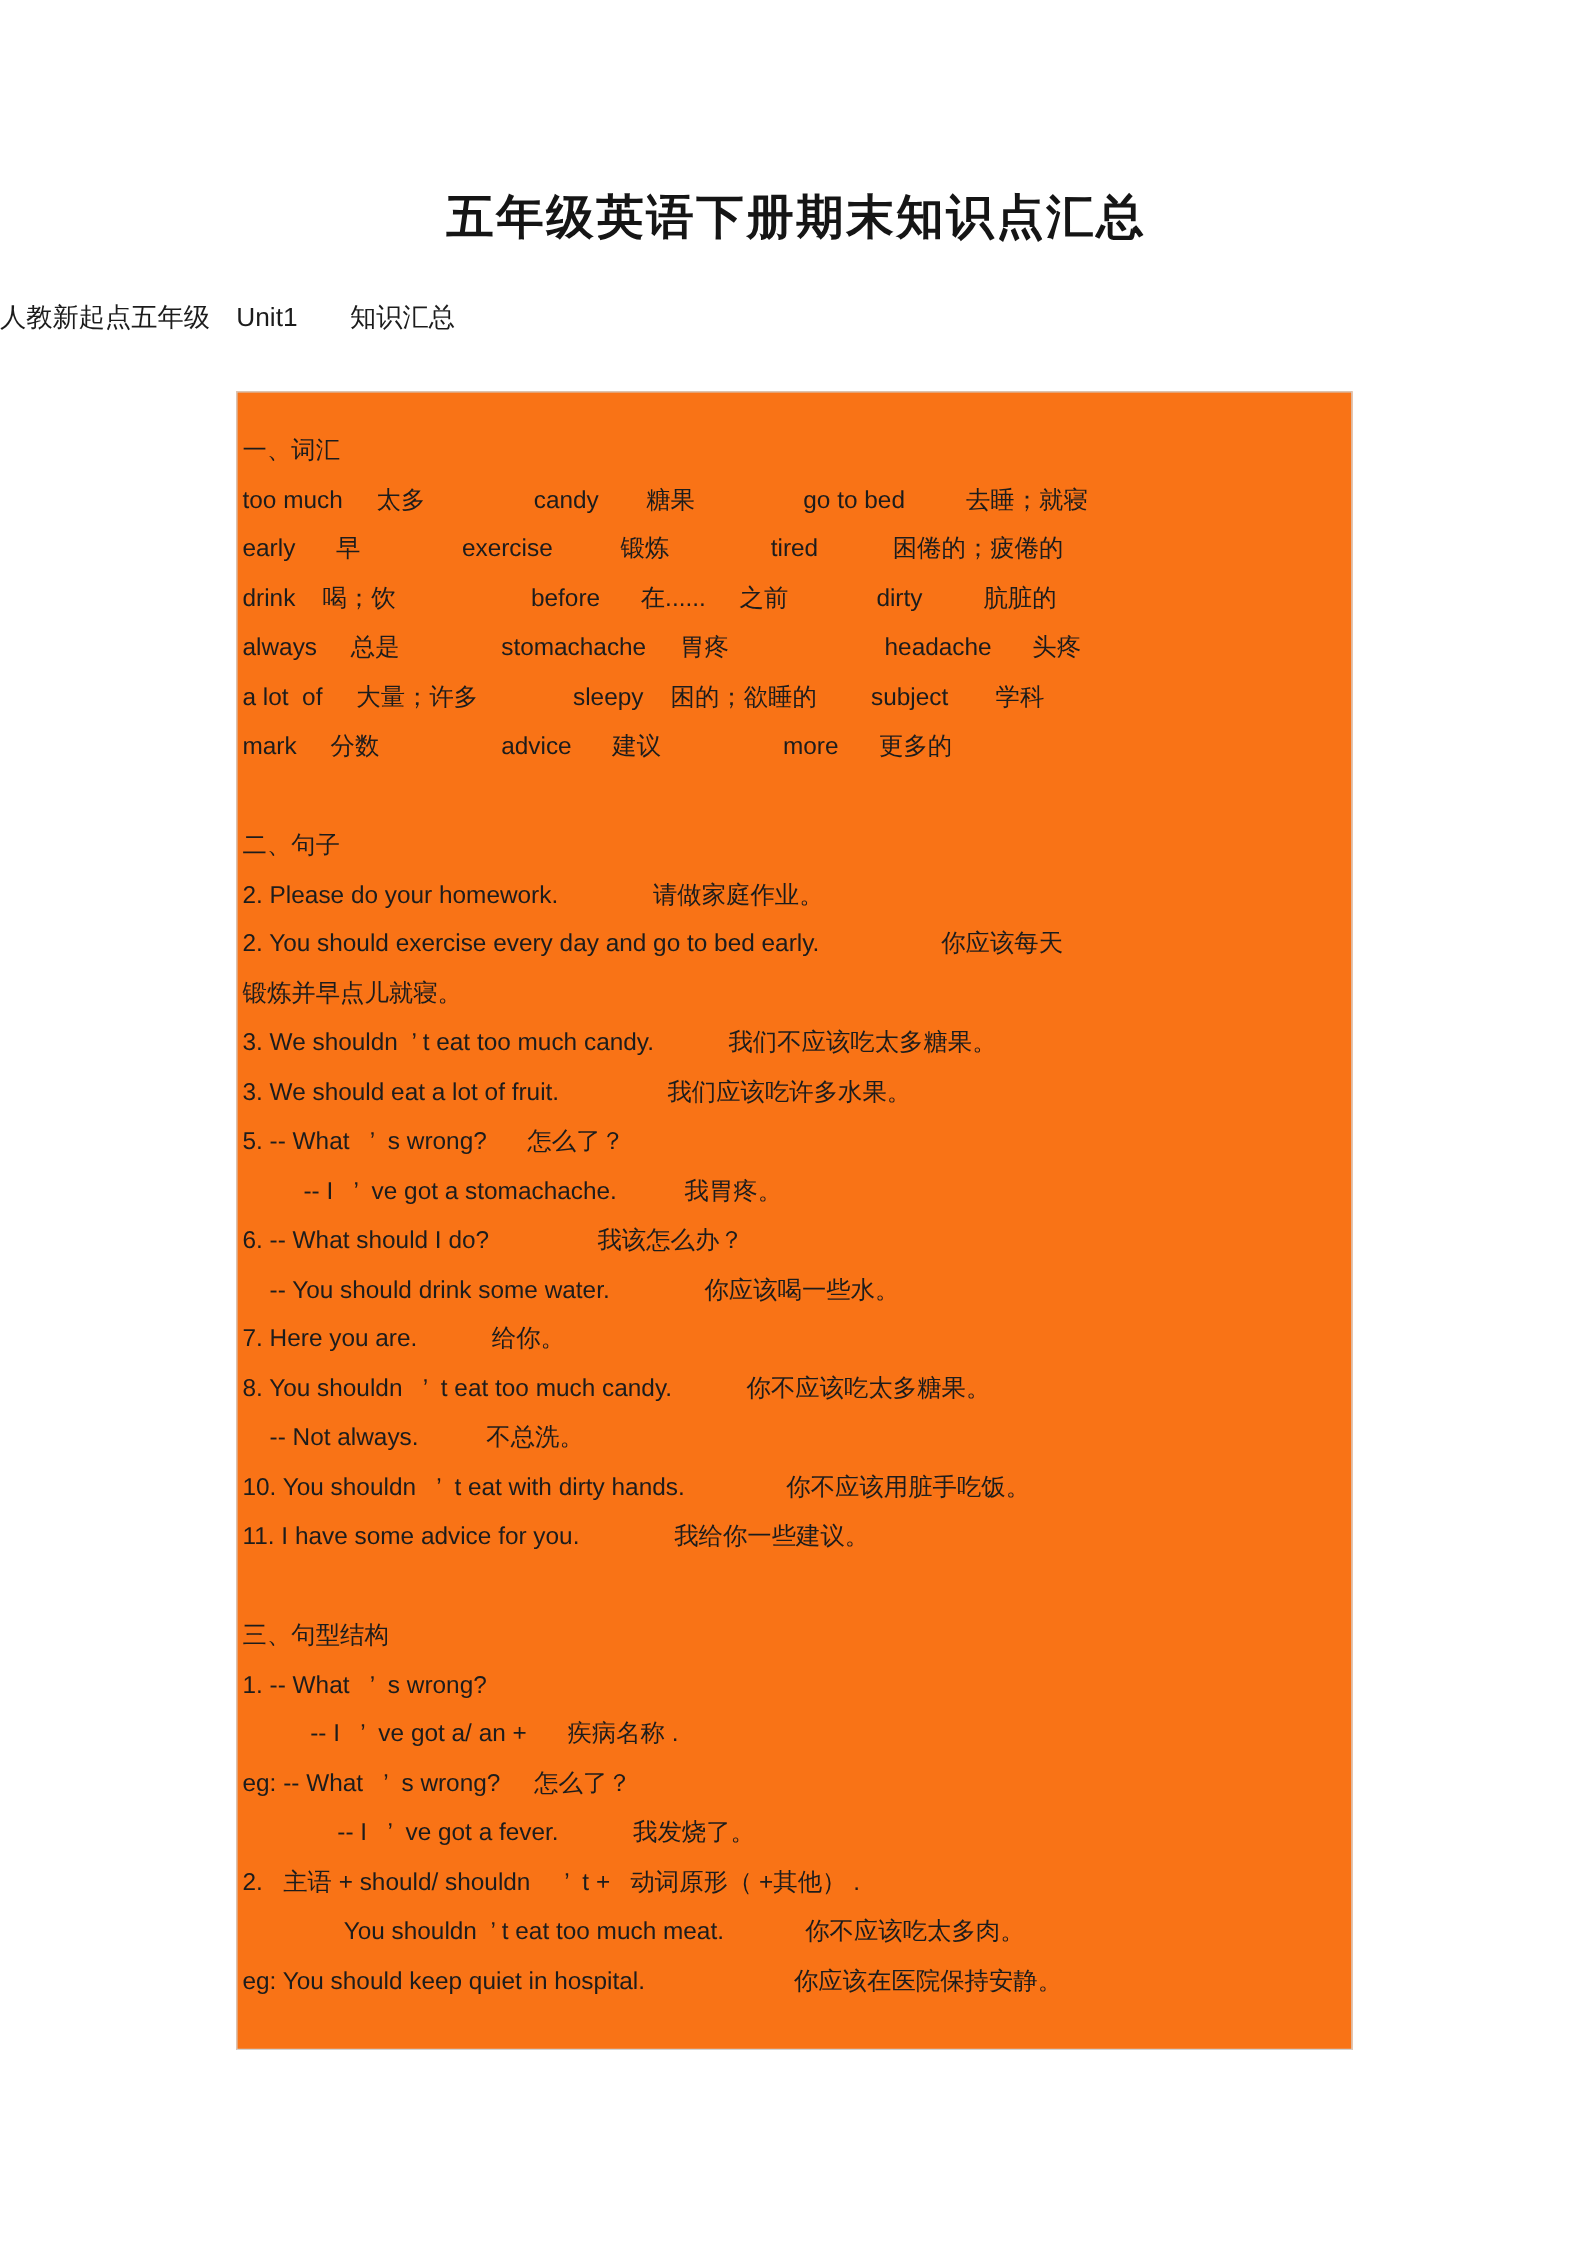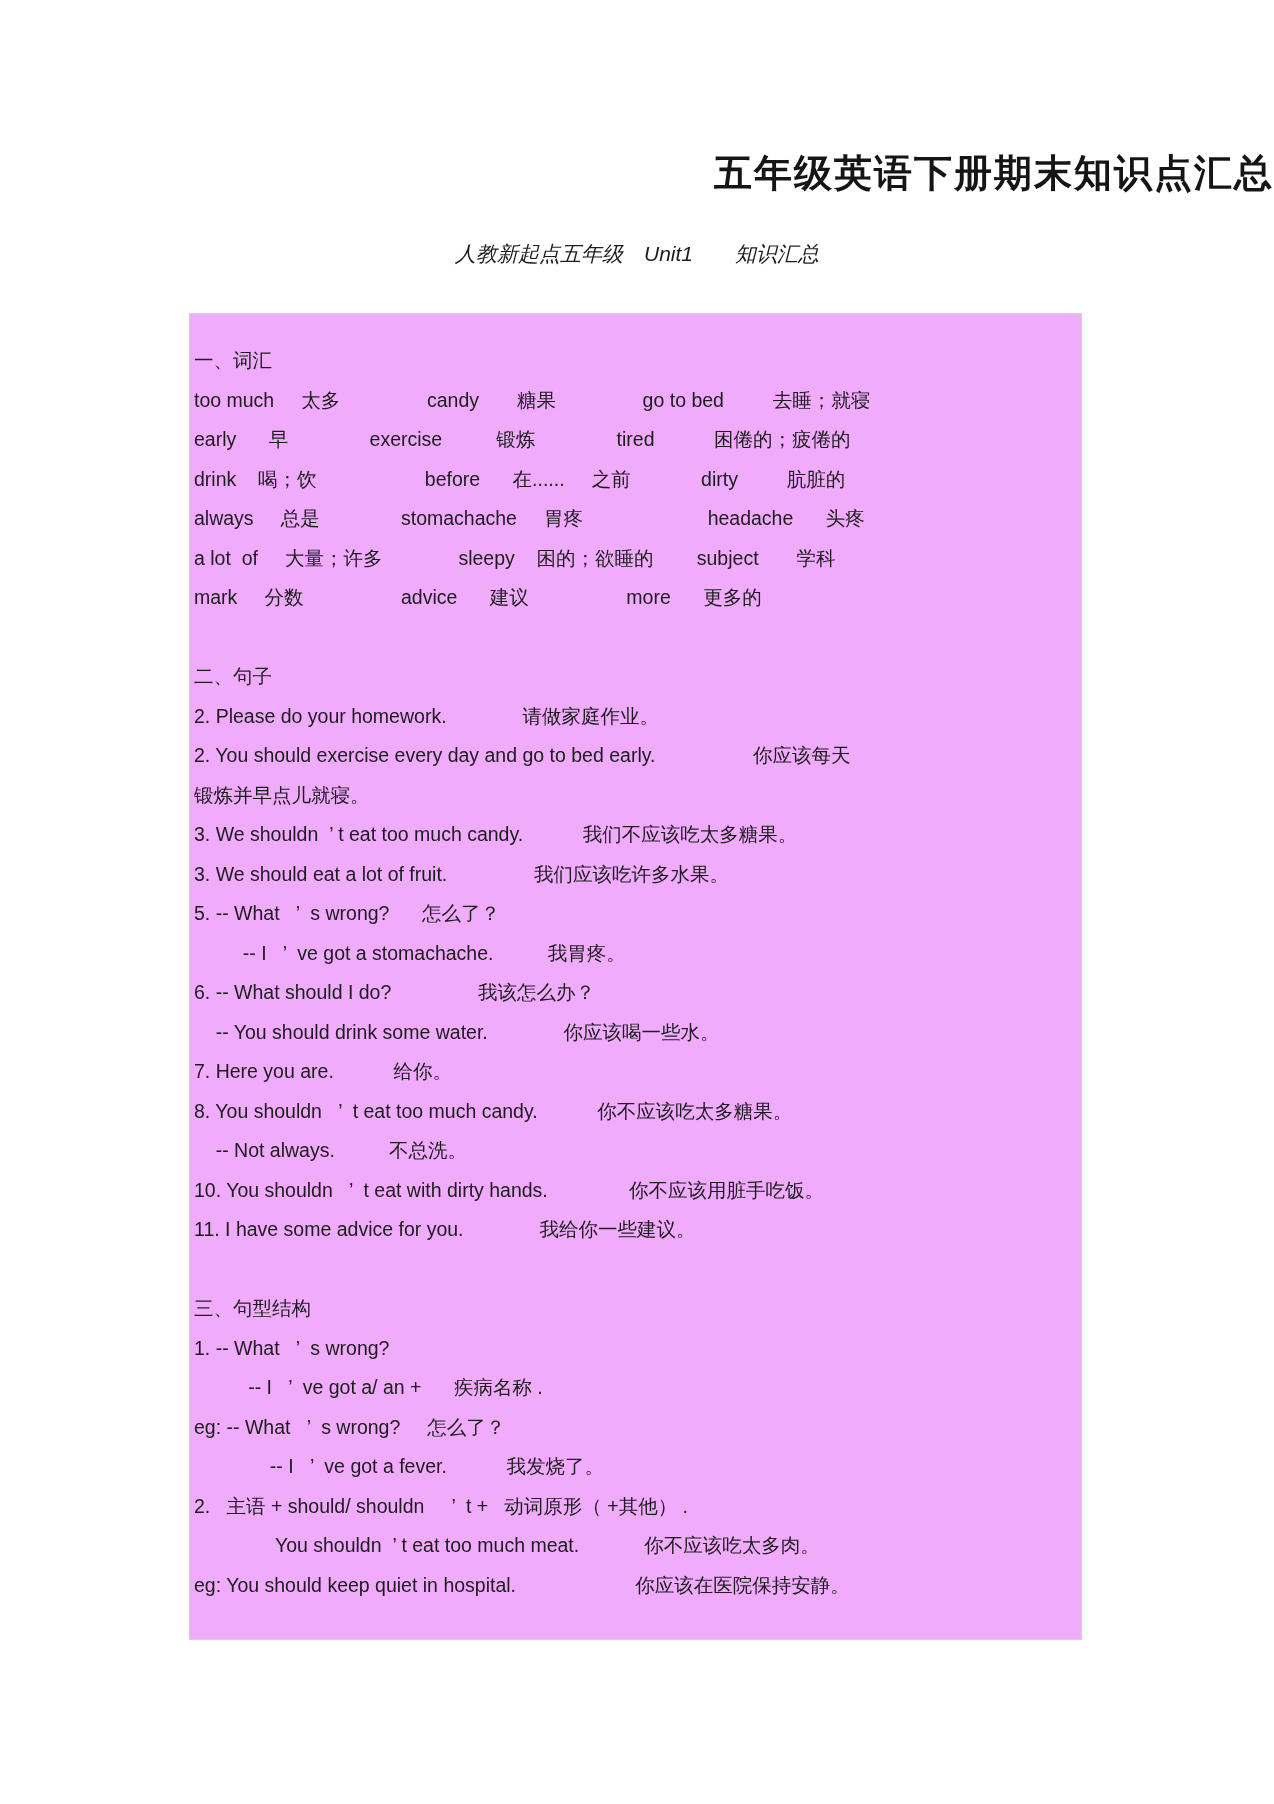--- a/index.html
+++ b/index.html
@@ -13,48 +13,47 @@
     position: relative;
     font-family: "Liberation Sans", "DejaVu Sans", sans-serif;
     color: #1c1c1c;
     overflow: hidden;
   }
   .doc-title {
     position: absolute;
     top: 148px;
     left: 0;
     width: 1274px;
-    text-align: right;
+    text-align: center;
     font-size: 38px;
     font-weight: 700;
     letter-spacing: 2px;
     color: #151515;
     white-space: pre;
   }
   .doc-subtitle {
     position: absolute;
     top: 240px;
     left: 0;
     width: 1274px;
-    text-align: center;
+    text-align: left;
     font-size: 21px;
     font-weight: 400;
     color: #1c1c1c;
     white-space: pre;
-    font-style: italic;
   }
   .content-panel {
     position: absolute;
     left: 189px;
     top: 313px;
     width: 893px;
     height: 1327px;
     border: 1px solid #d2d2d2;
     box-sizing: border-box;
-    background: #f0abfc;
+    background: #f97316;
     padding: 27px 0 0 4px;
     overflow: visible;
   }
   .content-line {
     font-size: 19.5px;
     line-height: 39.5px;
     min-height: 39.5px;
     white-space: pre;
     color: #1c1c1c;
   }

